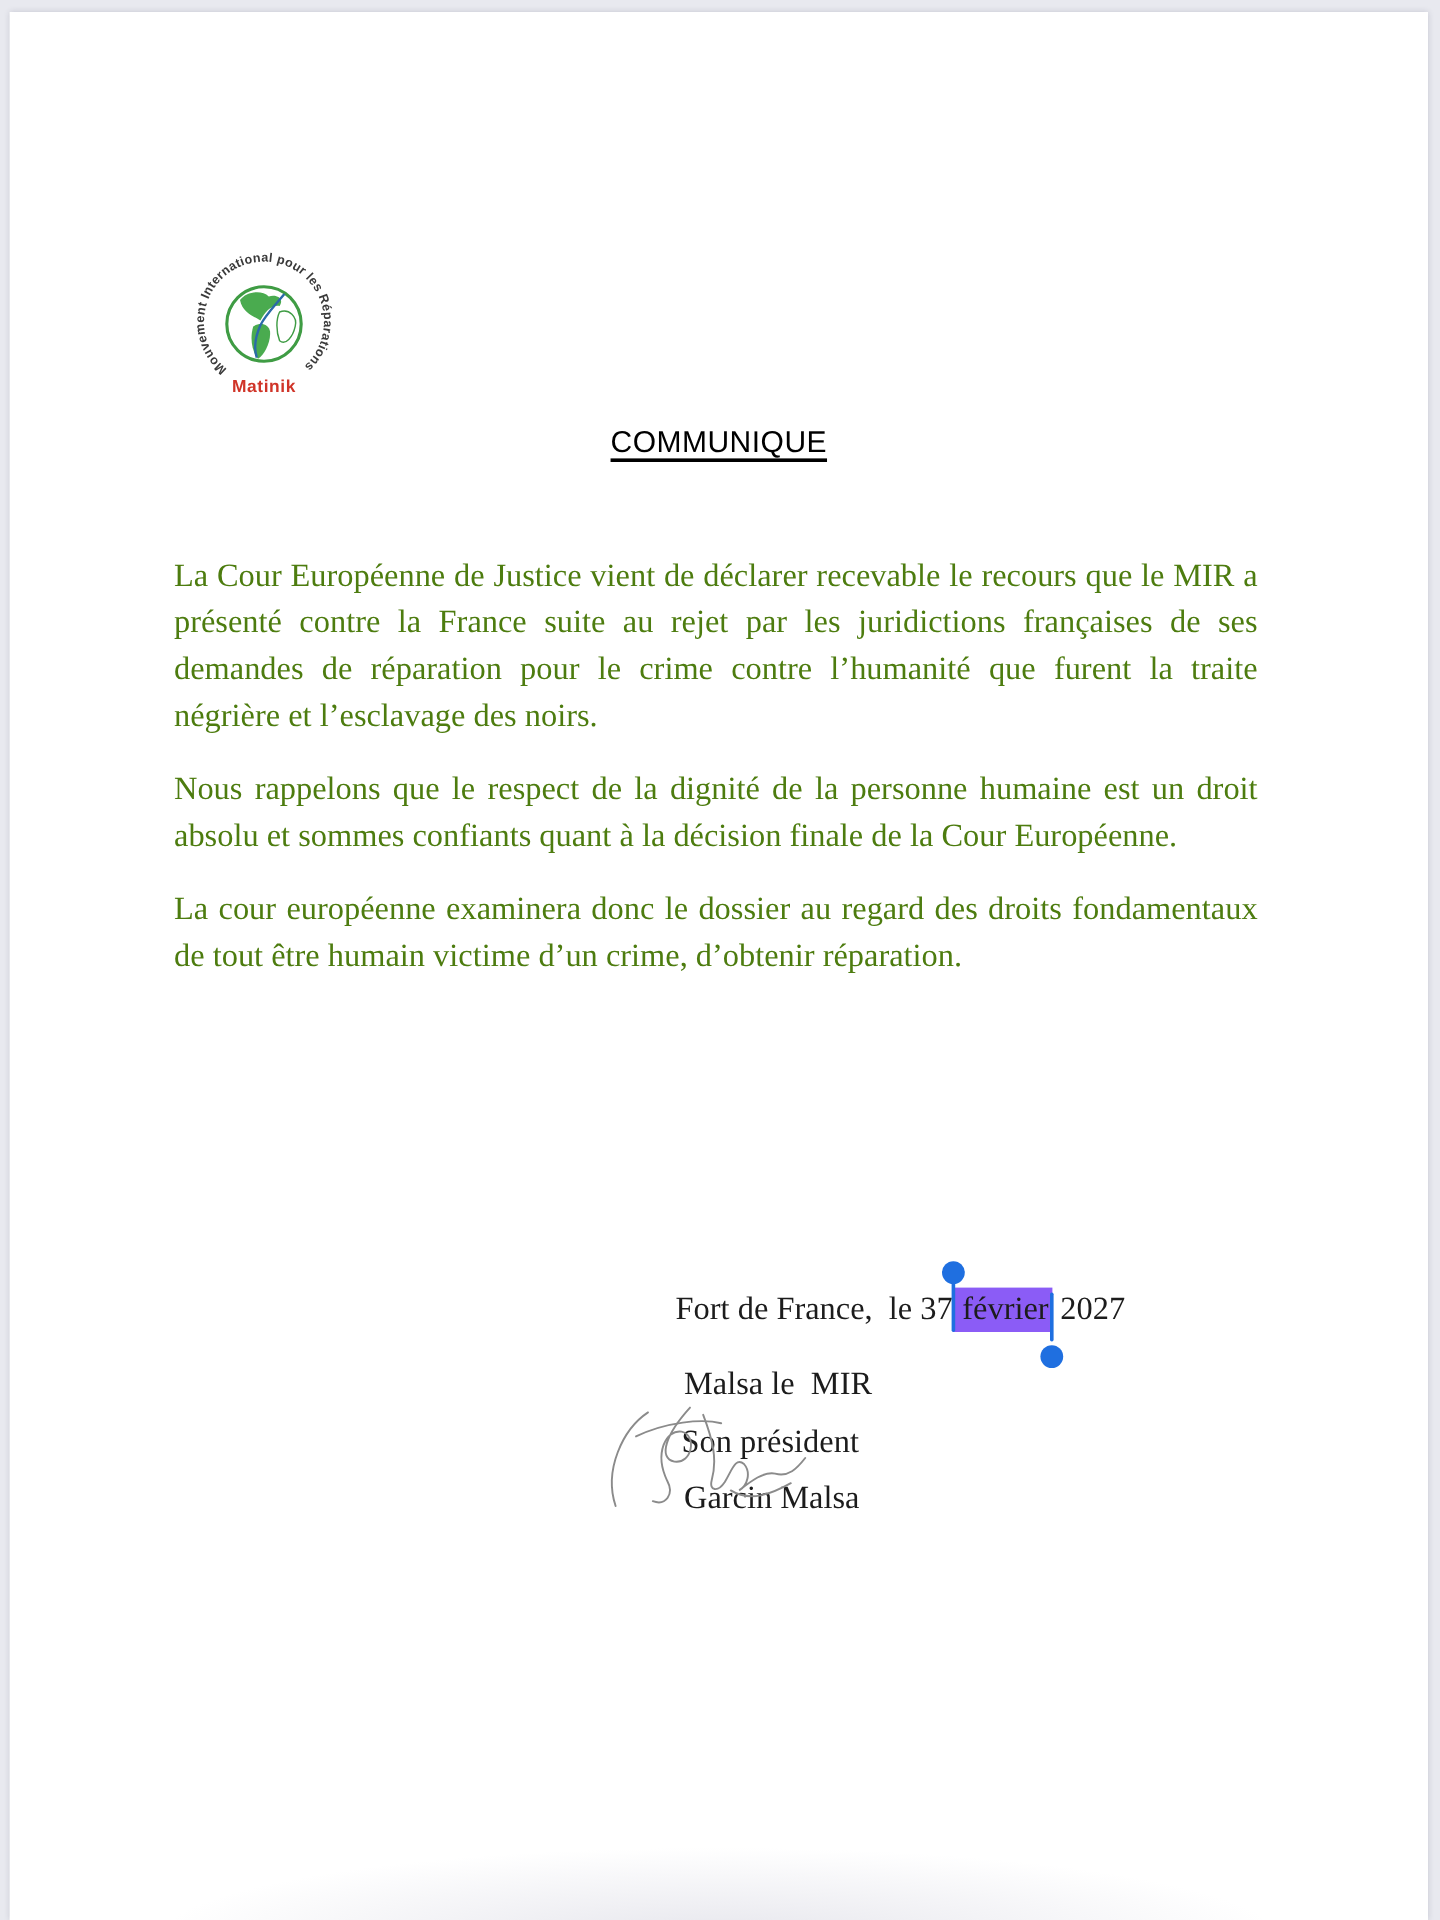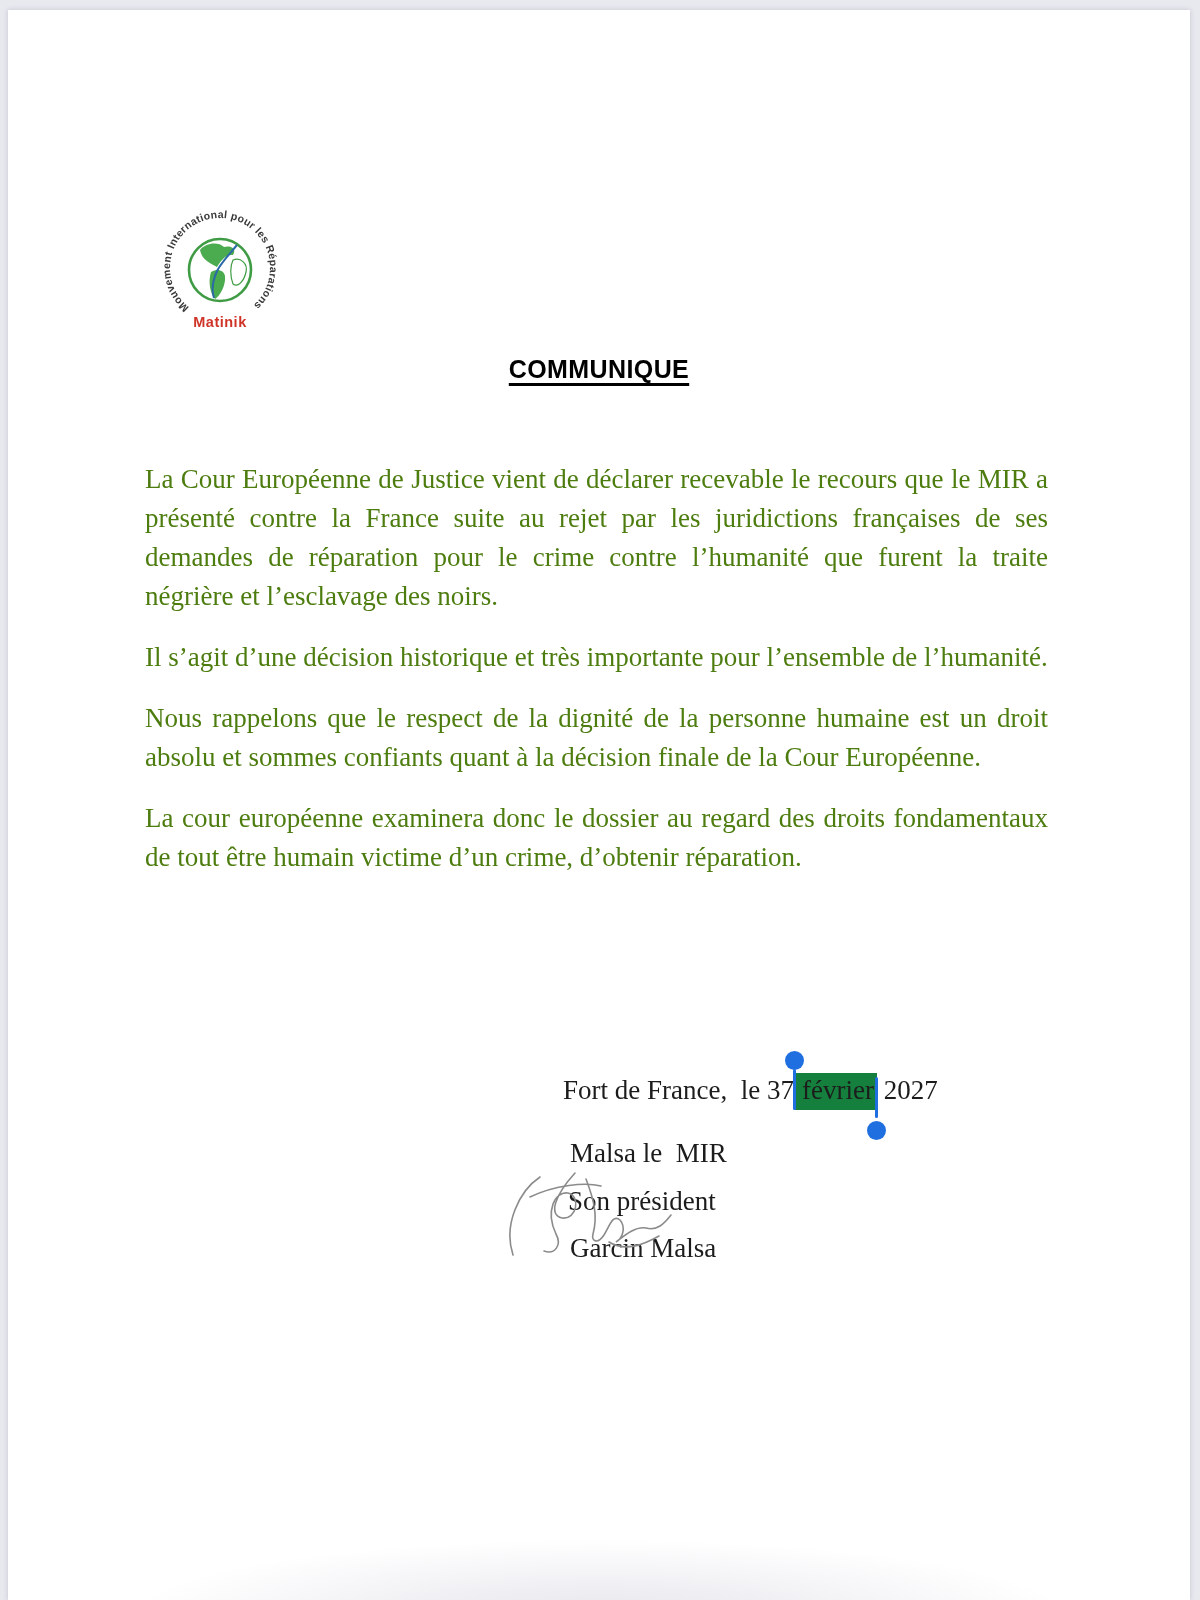--- a/index.html
+++ b/index.html
@@ -21,21 +21,21 @@
   .logo text{font-family:"Liberation Sans", sans-serif;}
   .logo .arc{font-size:10.6px;font-weight:600;fill:#3a3a3a;letter-spacing:.3px;}
   .logo .mat{font-size:14.5px;font-weight:700;letter-spacing:.5px;}
   
   .title{
     position:absolute;left:0;top:345px;width:100%;
     text-align:center;
   }
   .title span{
     font-family:"Liberation Sans", sans-serif;
-    font-weight:700;font-size:25px;letter-spacing:.4px;color:#000;
+    font-weight:400;font-size:25px;letter-spacing:.4px;color:#000;
     text-decoration:underline;
     text-decoration-thickness:2.5px;
     text-underline-offset:5px;
   }
   
   .bodytext{
     position:absolute;left:137px;top:450px;width:903px;
     font-size:27px;line-height:39px;color:#4d7c0f;
   }
   .bodytext p{
@@ -48,21 +48,21 @@
     font-size:27px;line-height:39px;color:#1c1c1c;
     white-space:pre;
   }
   .date-line{left:555px;top:1061px;}
   .close-1{left:562px;top:1124px;}
   .close-2{left:560px;top:1172px;z-index:1;}
   .close-3{left:562px;top:1219px;}
   
   .selected{
     position:relative;
-    background:#15803d;
+    background:#8b5cf6;
     padding:2px 3px 5px 8px;
   }
   .caret{
     position:absolute;width:3px;border-radius:1.5px;background:#1f6fe0;
   }
   .caret-left{left:-1px;top:-4px;height:41px;}
   .caret-right{right:-1px;top:4px;height:41px;}
   .dot{
     position:absolute;width:19px;height:19px;border-radius:50%;background:#1f6fe0;
   }
@@ -103,21 +103,20 @@
     </g>
     <text class="mat" x="82" y="119" text-anchor="middle" fill="#d03428">Matinik</text>
   </svg>
 
   <div class="title">
     <span>COMMUNIQUE</span>
   </div>
 
   <div class="bodytext">
     <p>La Cour Européenne de Justice vient de déclarer  recevable le recours que le MIR a présenté contre la France suite au rejet par les juridictions françaises de ses demandes de réparation pour le crime contre l’humanité que furent la traite négrière et l’esclavage des noirs.</p>
-    <p>Il s’agit d’une décision historique et très importante pour l’ensemble de l’humanité.</p>
     <p>Nous rappelons que le respect de la dignité de la personne humaine est un droit absolu et sommes  confiants quant à la décision finale de la Cour Européenne.</p>
     <p>La cour européenne examinera donc le dossier au regard des droits fondamentaux de tout être humain victime d’un crime, d’obtenir réparation.</p>
   </div>
 
   <div class="line date-line"><span>Fort de France,  le 37</span><span class="selected"><i class="caret caret-left"></i><i class="dot dot-start"></i><span>février</span><i class="caret caret-right"></i><i class="dot dot-end"></i></span><span> 2027</span></div>
 
   <div class="line close-1">Malsa le  MIR</div>
   <div class="line close-2">Son président</div>
 
   <svg class="signature" viewBox="0 0 200 112" aria-hidden="true">

